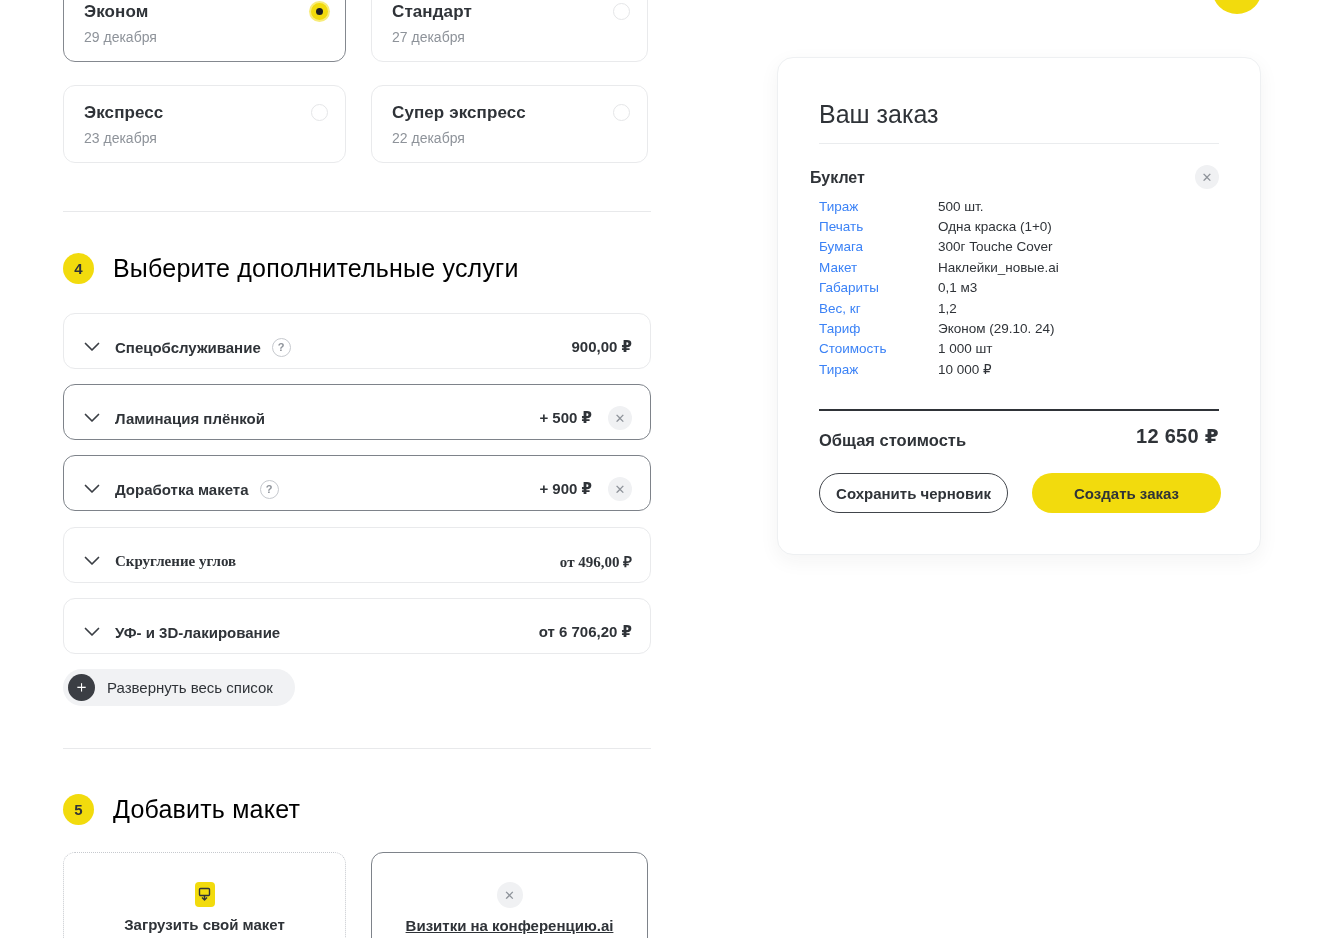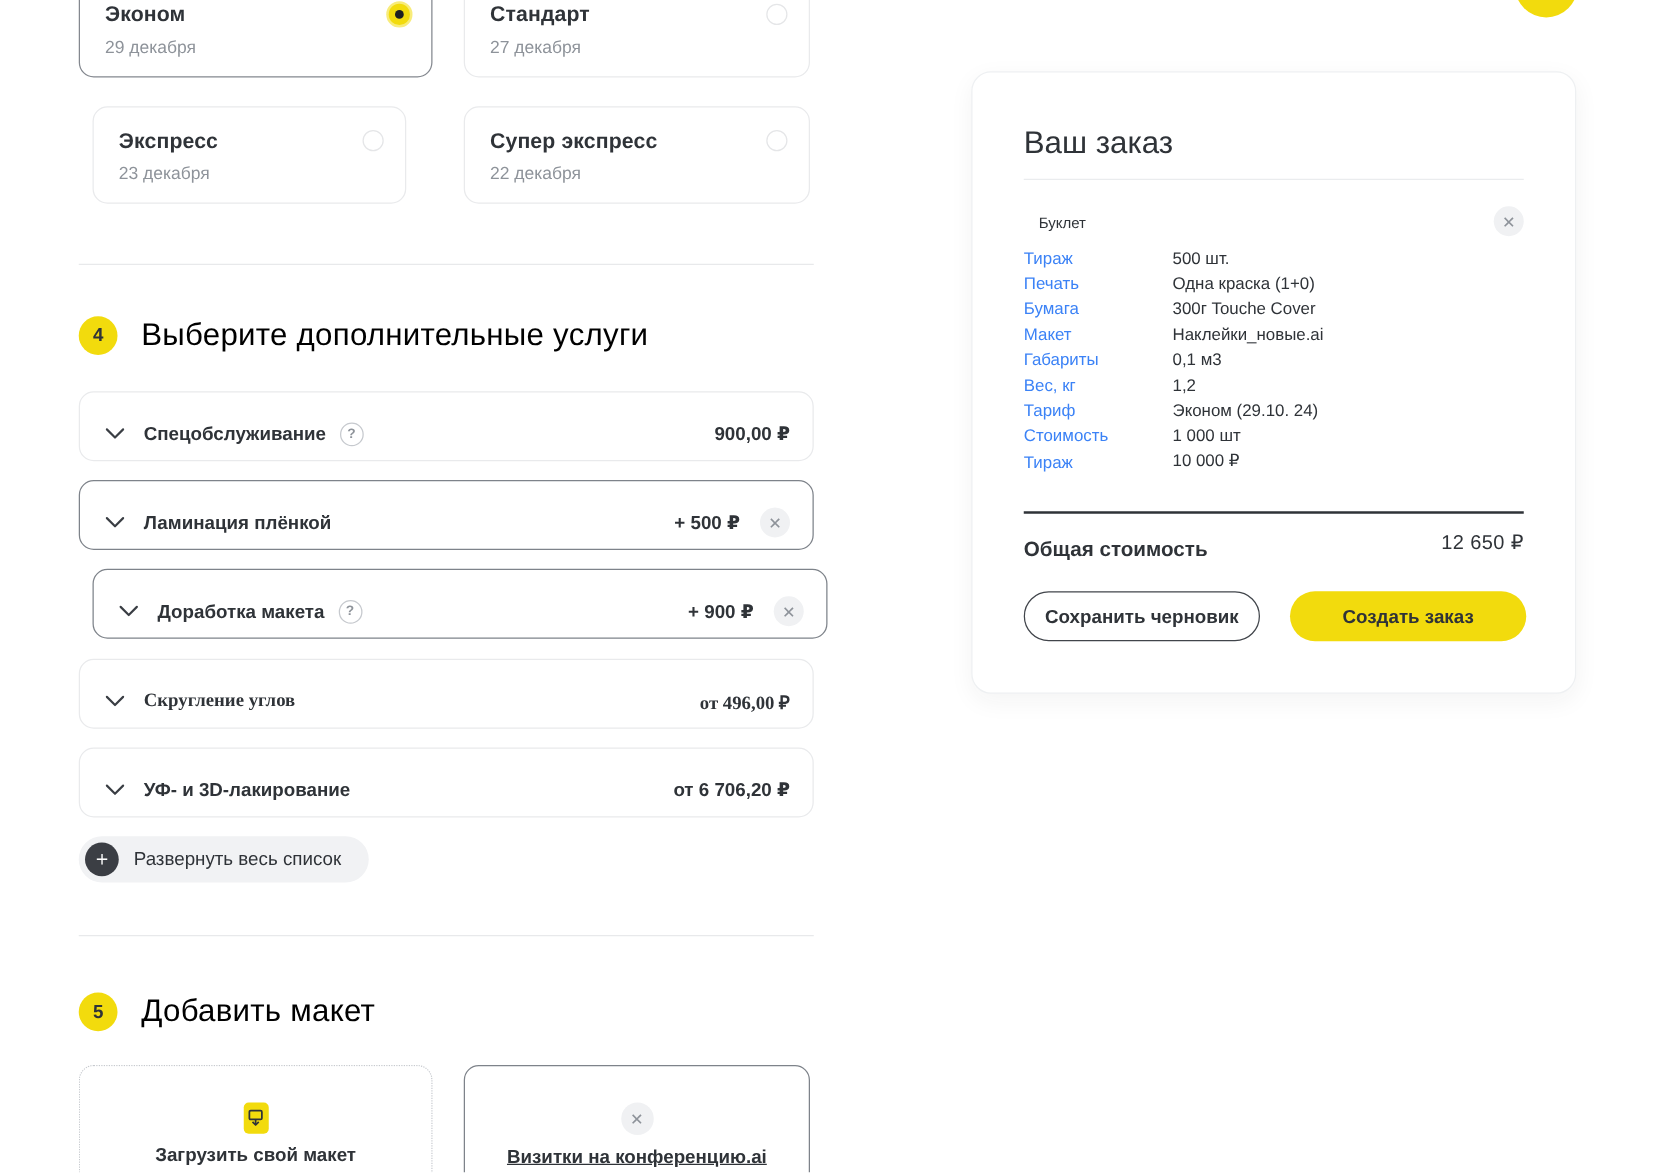--- a/index.html
+++ b/index.html
@@ -64,29 +64,29 @@
   .upicon { width:20px; height:25px; border-radius:4px; background:#f2db0d;
             display:flex; align-items:center; justify-content:center; }
 
   
   .ocard { position:absolute; left:777px; top:57px; width:484px; height:498px; background:#fff;
            border:1px solid #eef0f2; border-radius:16px;
            box-shadow:0 6px 20px rgba(30,34,40,.05); }
   .otitle { position:absolute; left:41px; top:40px; font-size:25px; font-weight:500;
             line-height:32px; color:#2f3338; }
   .odiv1 { position:absolute; left:41px; right:41px; top:85px; height:1px; background:#eaecee; }
-  .oprod { position:absolute; left:53px; top:108px; font-size:12px; font-weight:400; line-height:24px; }
+  .oprod { position:absolute; left:32px; top:108px; font-size:16px; font-weight:700; line-height:24px; }
   .ocard .xbtn.prod { position:absolute; right:41px; top:107px; margin:0; }
   .orows { position:absolute; left:41px; right:41px; top:138px; }
   .orow { display:flex; height:20.4px; align-items:center; font-size:13.5px; }
   .olabel { width:119px; color:#3b82f6; font-weight:400; }
   .ovalue { color:#2f3338; font-weight:500; }
   .odiv2 { position:absolute; left:41px; right:41px; top:351px; height:1.5px; background:#2f3338; }
   .ototal-label { position:absolute; left:41px; top:373px; font-size:16.5px; font-weight:700; }
-  .ototal-value { position:absolute; right:41px; top:366px; font-size:16px; font-weight:400;
+  .ototal-value { position:absolute; right:41px; top:366px; font-size:20px; font-weight:700;
                   letter-spacing:.3px; }
   .btn { position:absolute; top:415px; width:189px; height:40px; border-radius:20px;
          font-size:15px; font-weight:600; font-family:inherit; color:#2f3338;
          display:flex; align-items:center; justify-content:center; cursor:pointer; }
   .btn.draft { left:41px; background:#fff; border:1px solid #41454b; }
   .btn.create { left:254px; background:#f2db0d; border:none; }
 
   
   .fab { position:absolute; left:1212px; top:-36px; width:50px; height:50px; border-radius:50%;
          background:#f2db0d; cursor:pointer; border:none; }
@@ -99,21 +99,21 @@
   <div class="tcard sel" style="left:63px; top:-16px; width:283px;">
     <div class="tname">Эконом</div>
     <div class="tdate">29 декабря</div>
     <span class="radio checked"></span>
   </div>
   <div class="tcard" style="left:371px; top:-16px; width:277px;">
     <div class="tname">Стандарт</div>
     <div class="tdate">27 декабря</div>
     <span class="radio"></span>
   </div>
-  <div class="tcard" style="left:74px; top:85px; width:251px;">
+  <div class="tcard" style="left:63px; top:85px; width:283px;">
     <div class="tname">Экспресс</div>
     <div class="tdate">23 декабря</div>
     <span class="radio"></span>
   </div>
   <div class="tcard" style="left:371px; top:85px; width:277px;">
     <div class="tname">Супер экспресс</div>
     <div class="tdate">22 декабря</div>
     <span class="radio"></span>
   </div>
 
@@ -139,21 +139,21 @@
       <svg width="16" height="10" viewBox="0 0 16 10">
           <polyline points="1.5,1.5 8,8 14.5,1.5" fill="none" stroke="#3a3e44" stroke-width="1.7" stroke-linecap="round" stroke-linejoin="round"></polyline>
         </svg>
     </span>
     <span class="acc-label">Ламинация плёнкой</span>
     <span class="flex1"></span>
     <span class="acc-price">+ 500 ₽</span>
     <button class="xbtn">✕</button>
   </div>
 
-  <div class="acc sel" style="top:455px;margin-left:11px;">
+  <div class="acc sel" style="top:455px;">
     <span class="chev">
       <svg width="16" height="10" viewBox="0 0 16 10">
           <polyline points="1.5,1.5 8,8 14.5,1.5" fill="none" stroke="#3a3e44" stroke-width="1.7" stroke-linecap="round" stroke-linejoin="round"></polyline>
         </svg>
     </span>
     <span class="acc-label">Доработка макета</span>
     <span class="help">?</span>
     <span class="flex1"></span>
     <span class="acc-price">+ 900 ₽</span>
     <button class="xbtn">✕</button>

